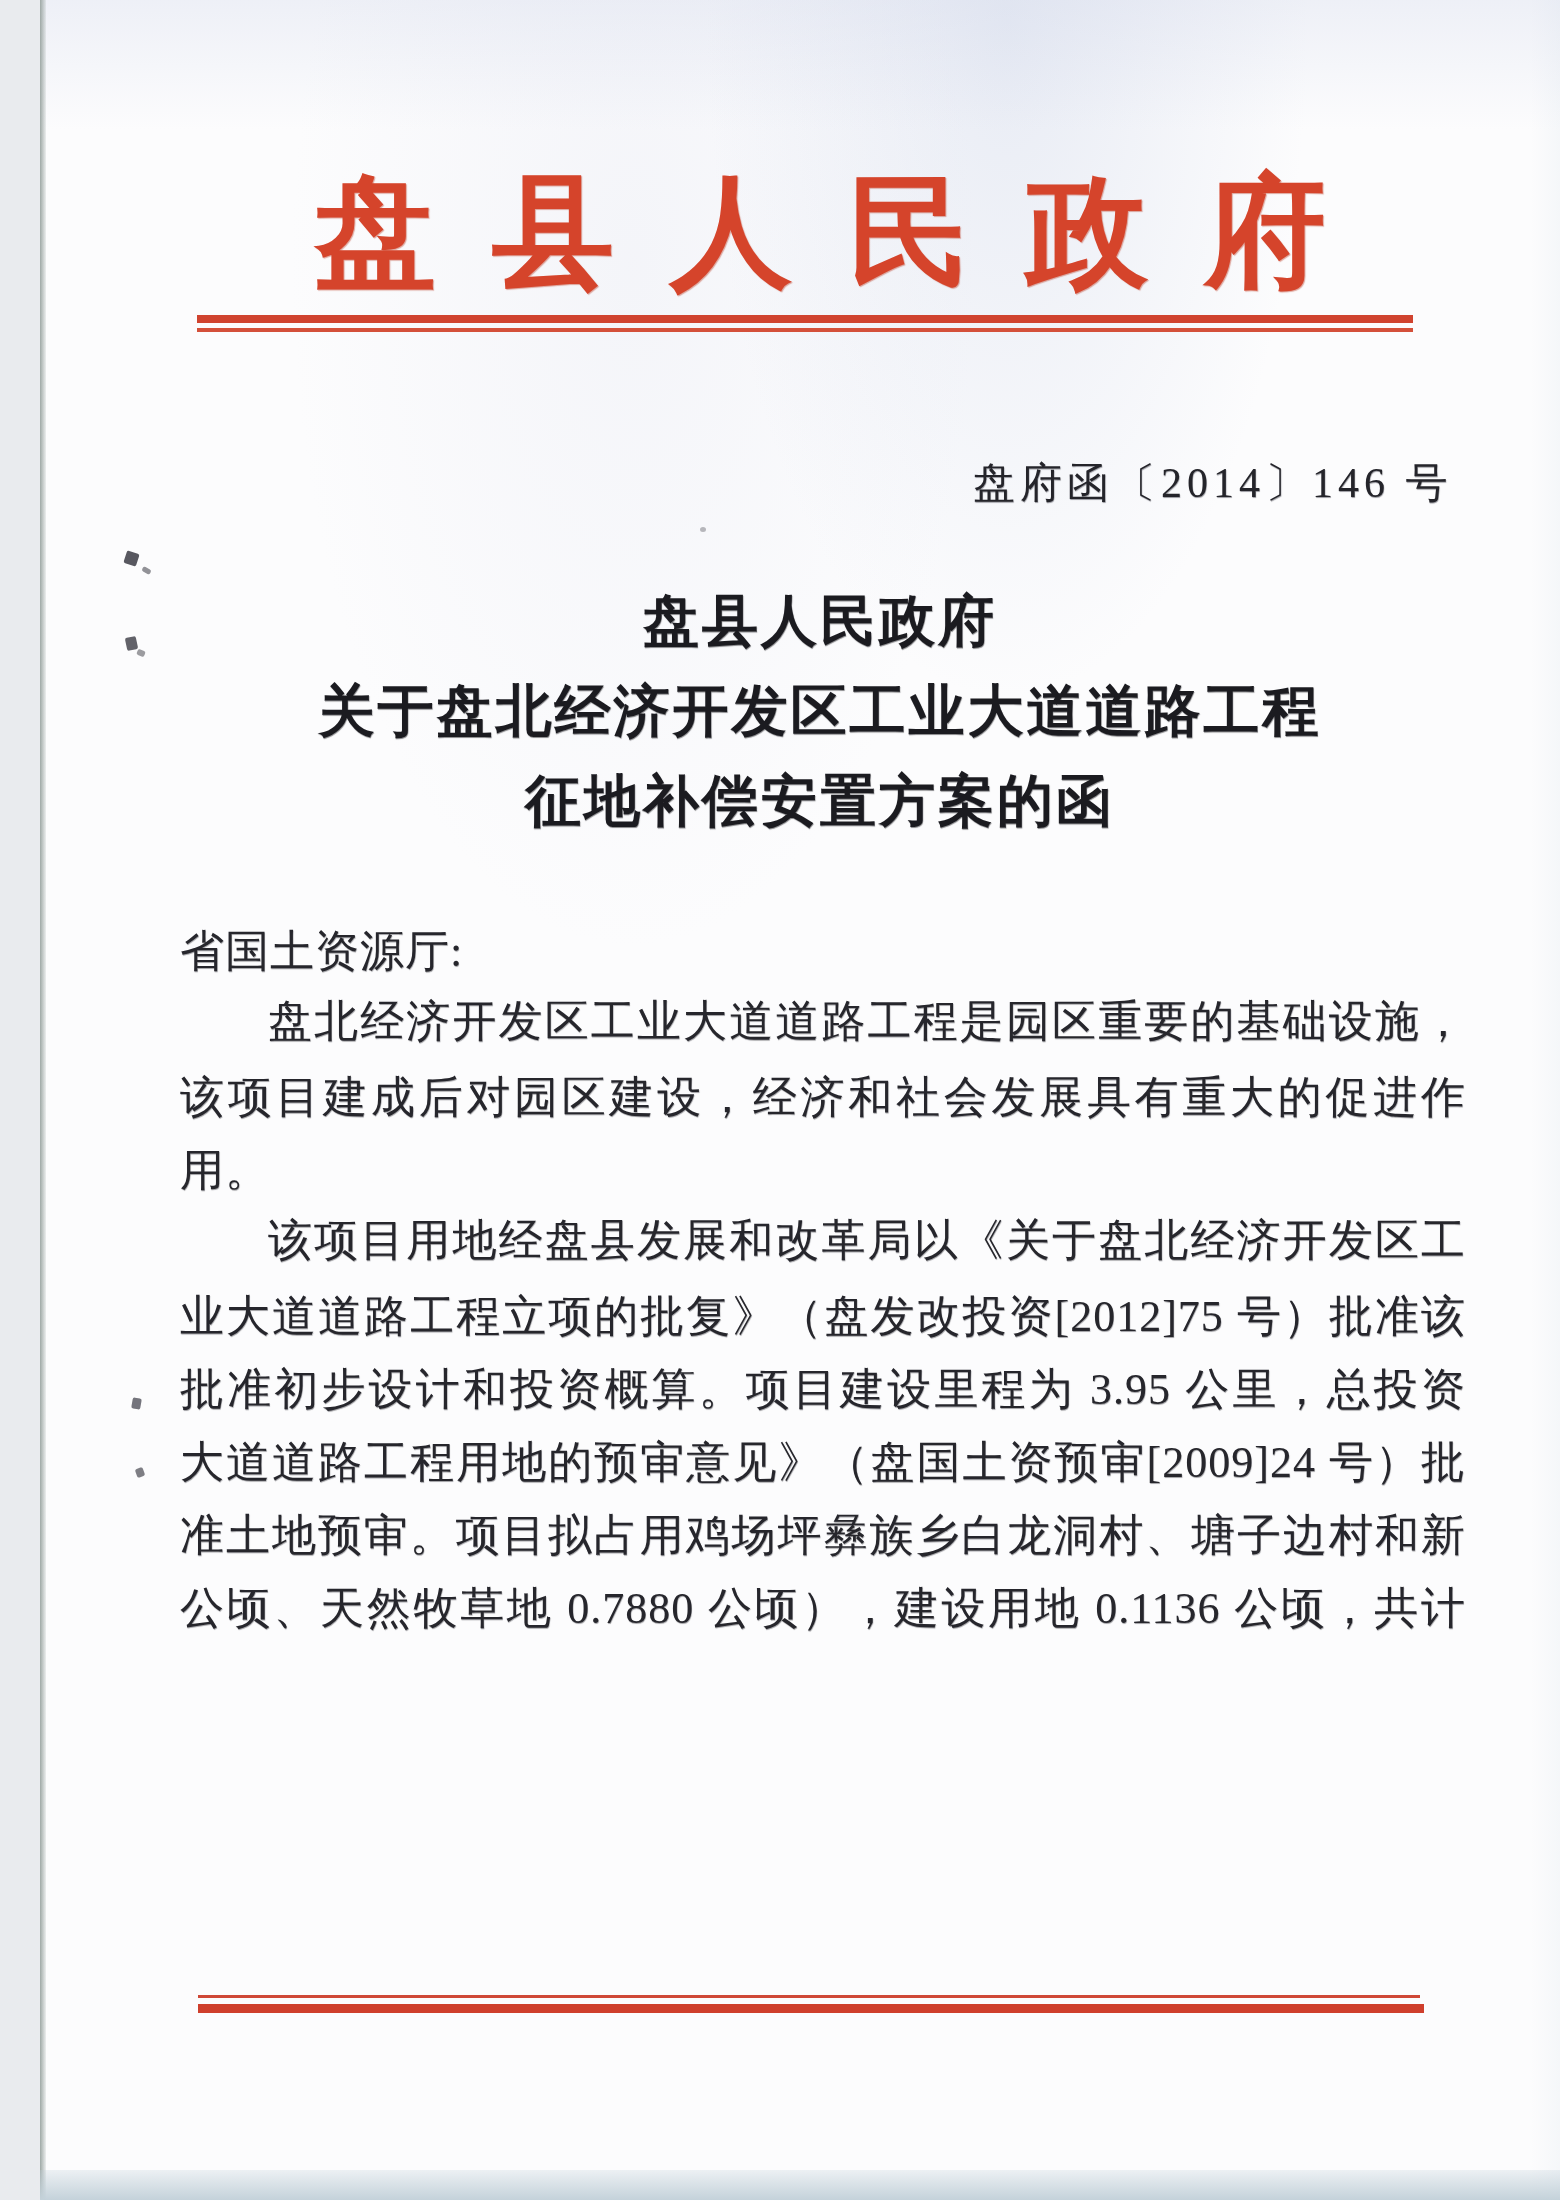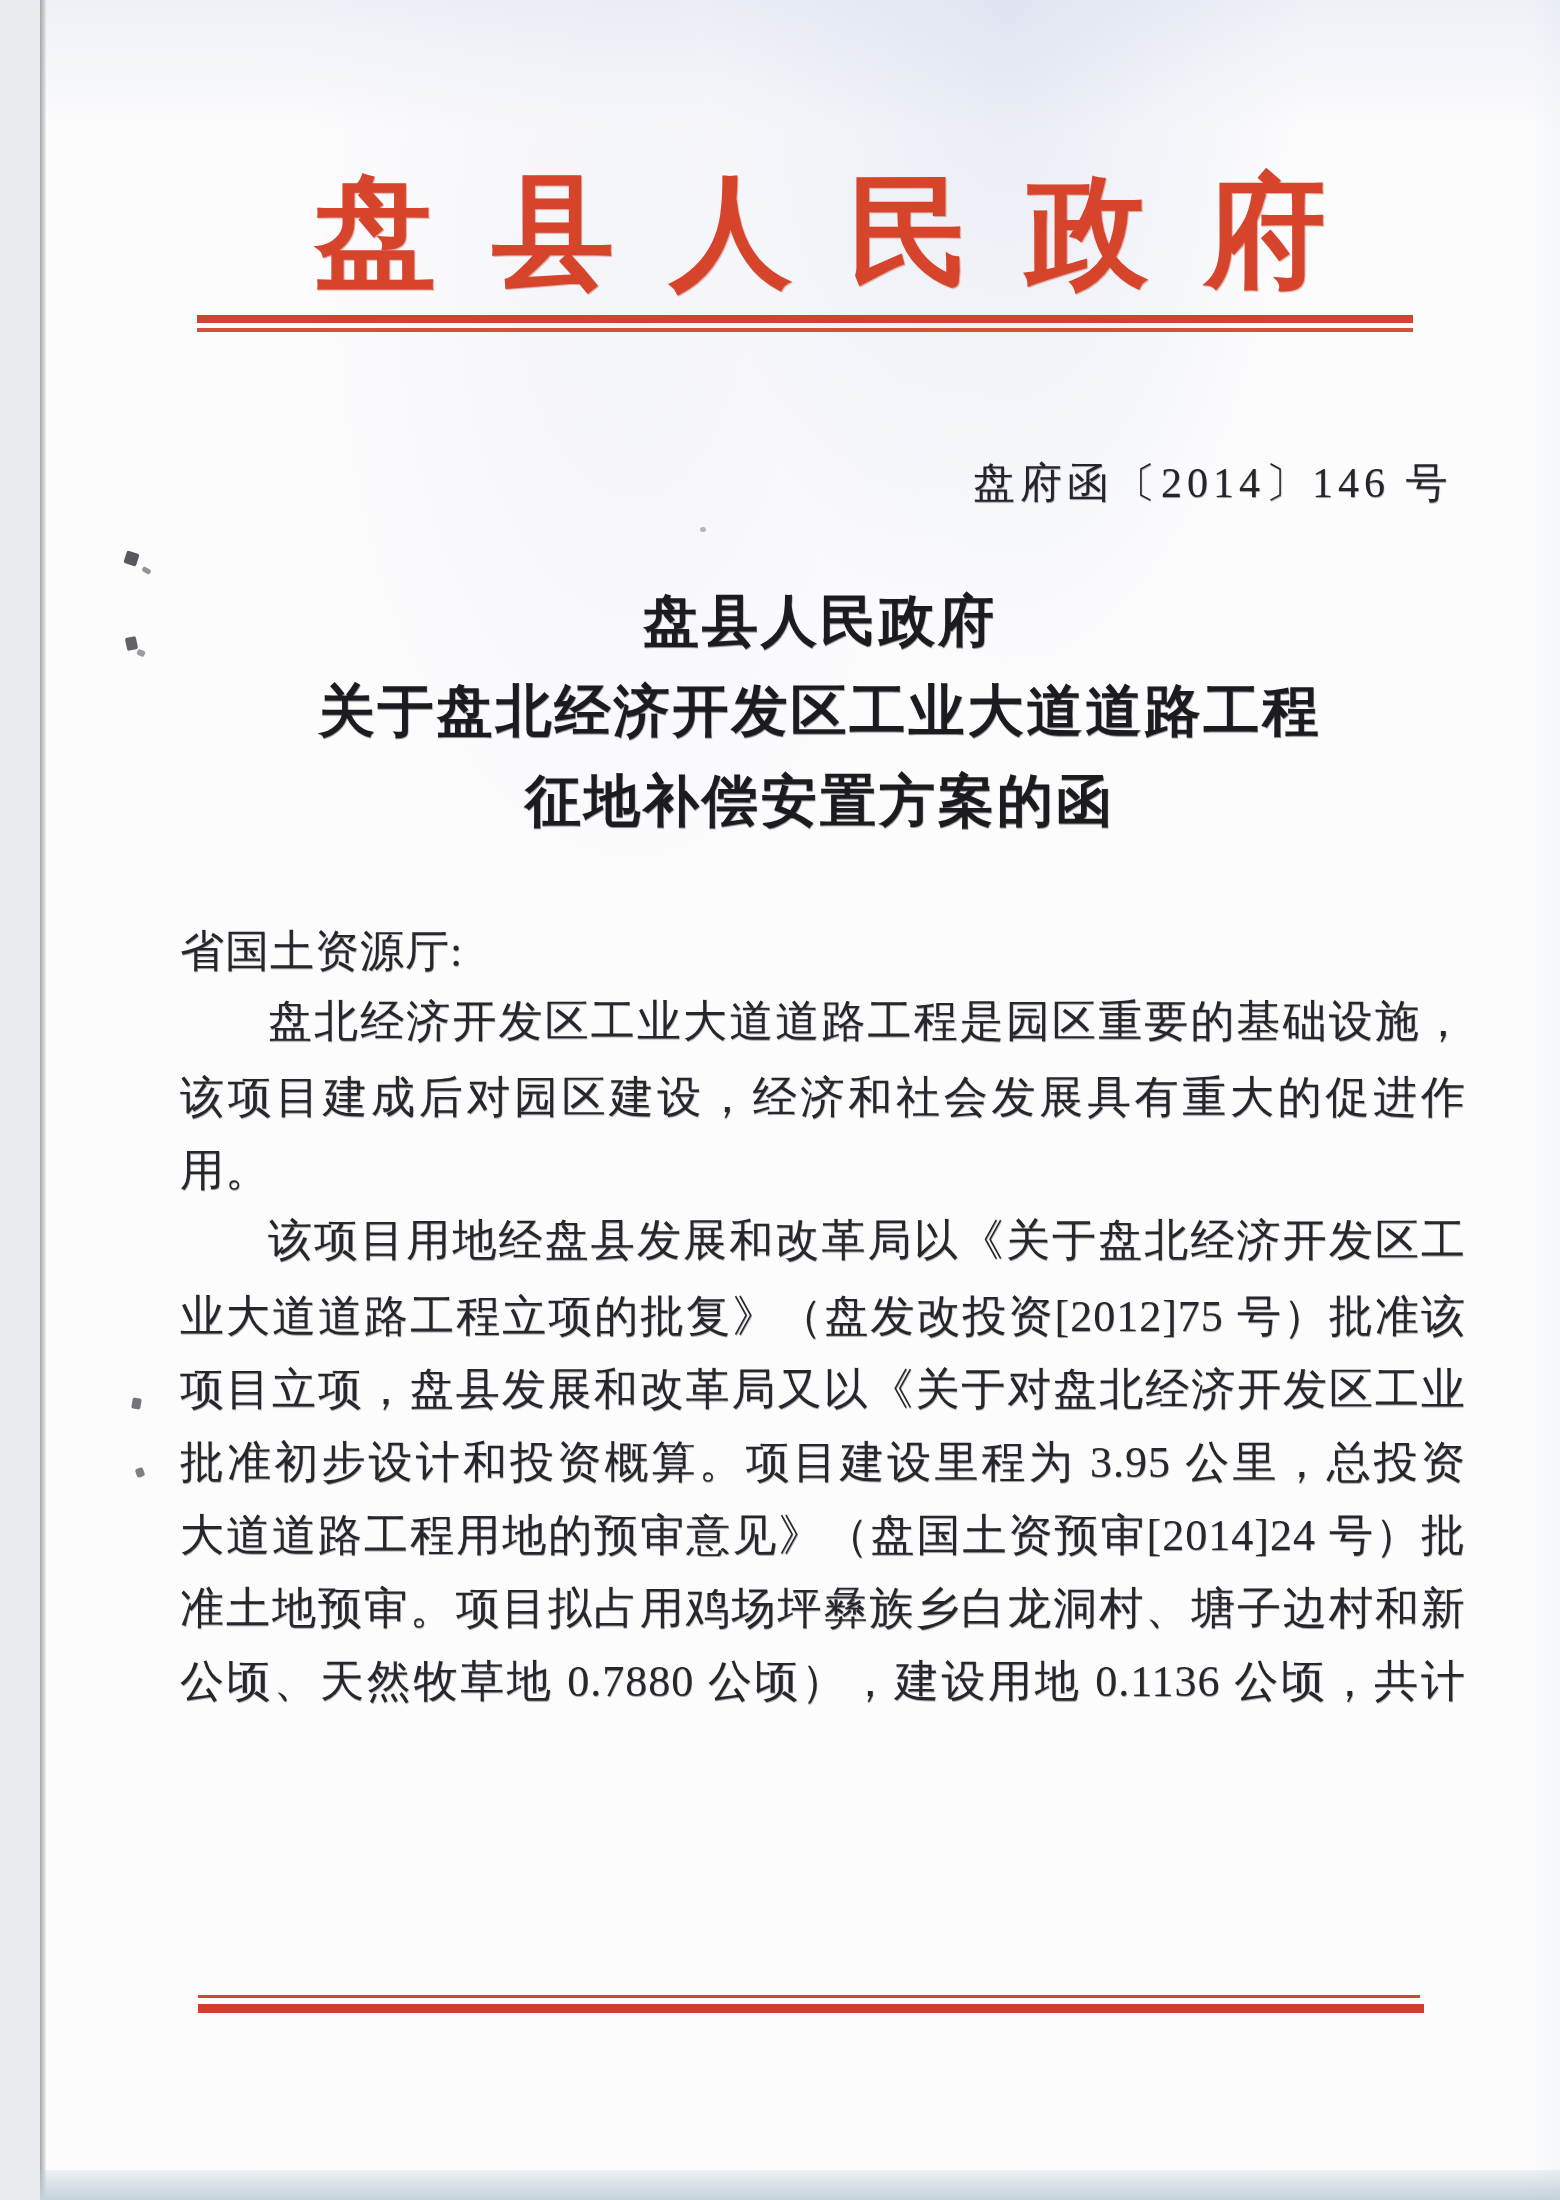--- a/index.html
+++ b/index.html
@@ -85,23 +85,22 @@
     <div class="title-line">征地补偿安置方案的函</div>
   </div>
 
   <div class="body-block">
     <div class="bl">省国土资源厅:</div>
     <div class="bl indent just">盘北经济开发区工业大道道路工程是园区重要的基础设施，</div>
     <div class="bl just">该项目建成后对园区建设，经济和社会发展具有重大的促进作</div>
     <div class="bl">用。</div>
     <div class="bl indent just">该项目用地经盘县发展和改革局以《关于盘北经济开发区工</div>
     <div class="bl just">业大道道路工程立项的批复》（盘发改投资[2012]75 号）批准该</div>
-    <div class="bl just">项目立项，盘县发展和改革局又以《关于对盘北经济开发区工业</div>
     <div class="bl just">批准初步设计和投资概算。项目建设里程为 3.95 公里，总投资</div>
-    <div class="bl just">大道道路工程用地的预审意见》（盘国土资预审[2014]24 号）批</div>
+    <div class="bl just">大道道路工程用地的预审意见》（盘国土资预审[2009]24 号）批</div>
     <div class="bl just">准土地预审。项目拟占用鸡场坪彝族乡白龙洞村、塘子边村和新</div>
     <div class="bl just">公顷、天然牧草地 0.7880 公顷），建设用地 0.1136 公顷，共计</div>
   </div>
 
   <div class="rule rule-bottom-thin"></div>
   <div class="rule rule-bottom-thick"></div>
 
   <div class="speck speck1"></div>
   <div class="speck speck1b"></div>
   <div class="speck speck2"></div>

